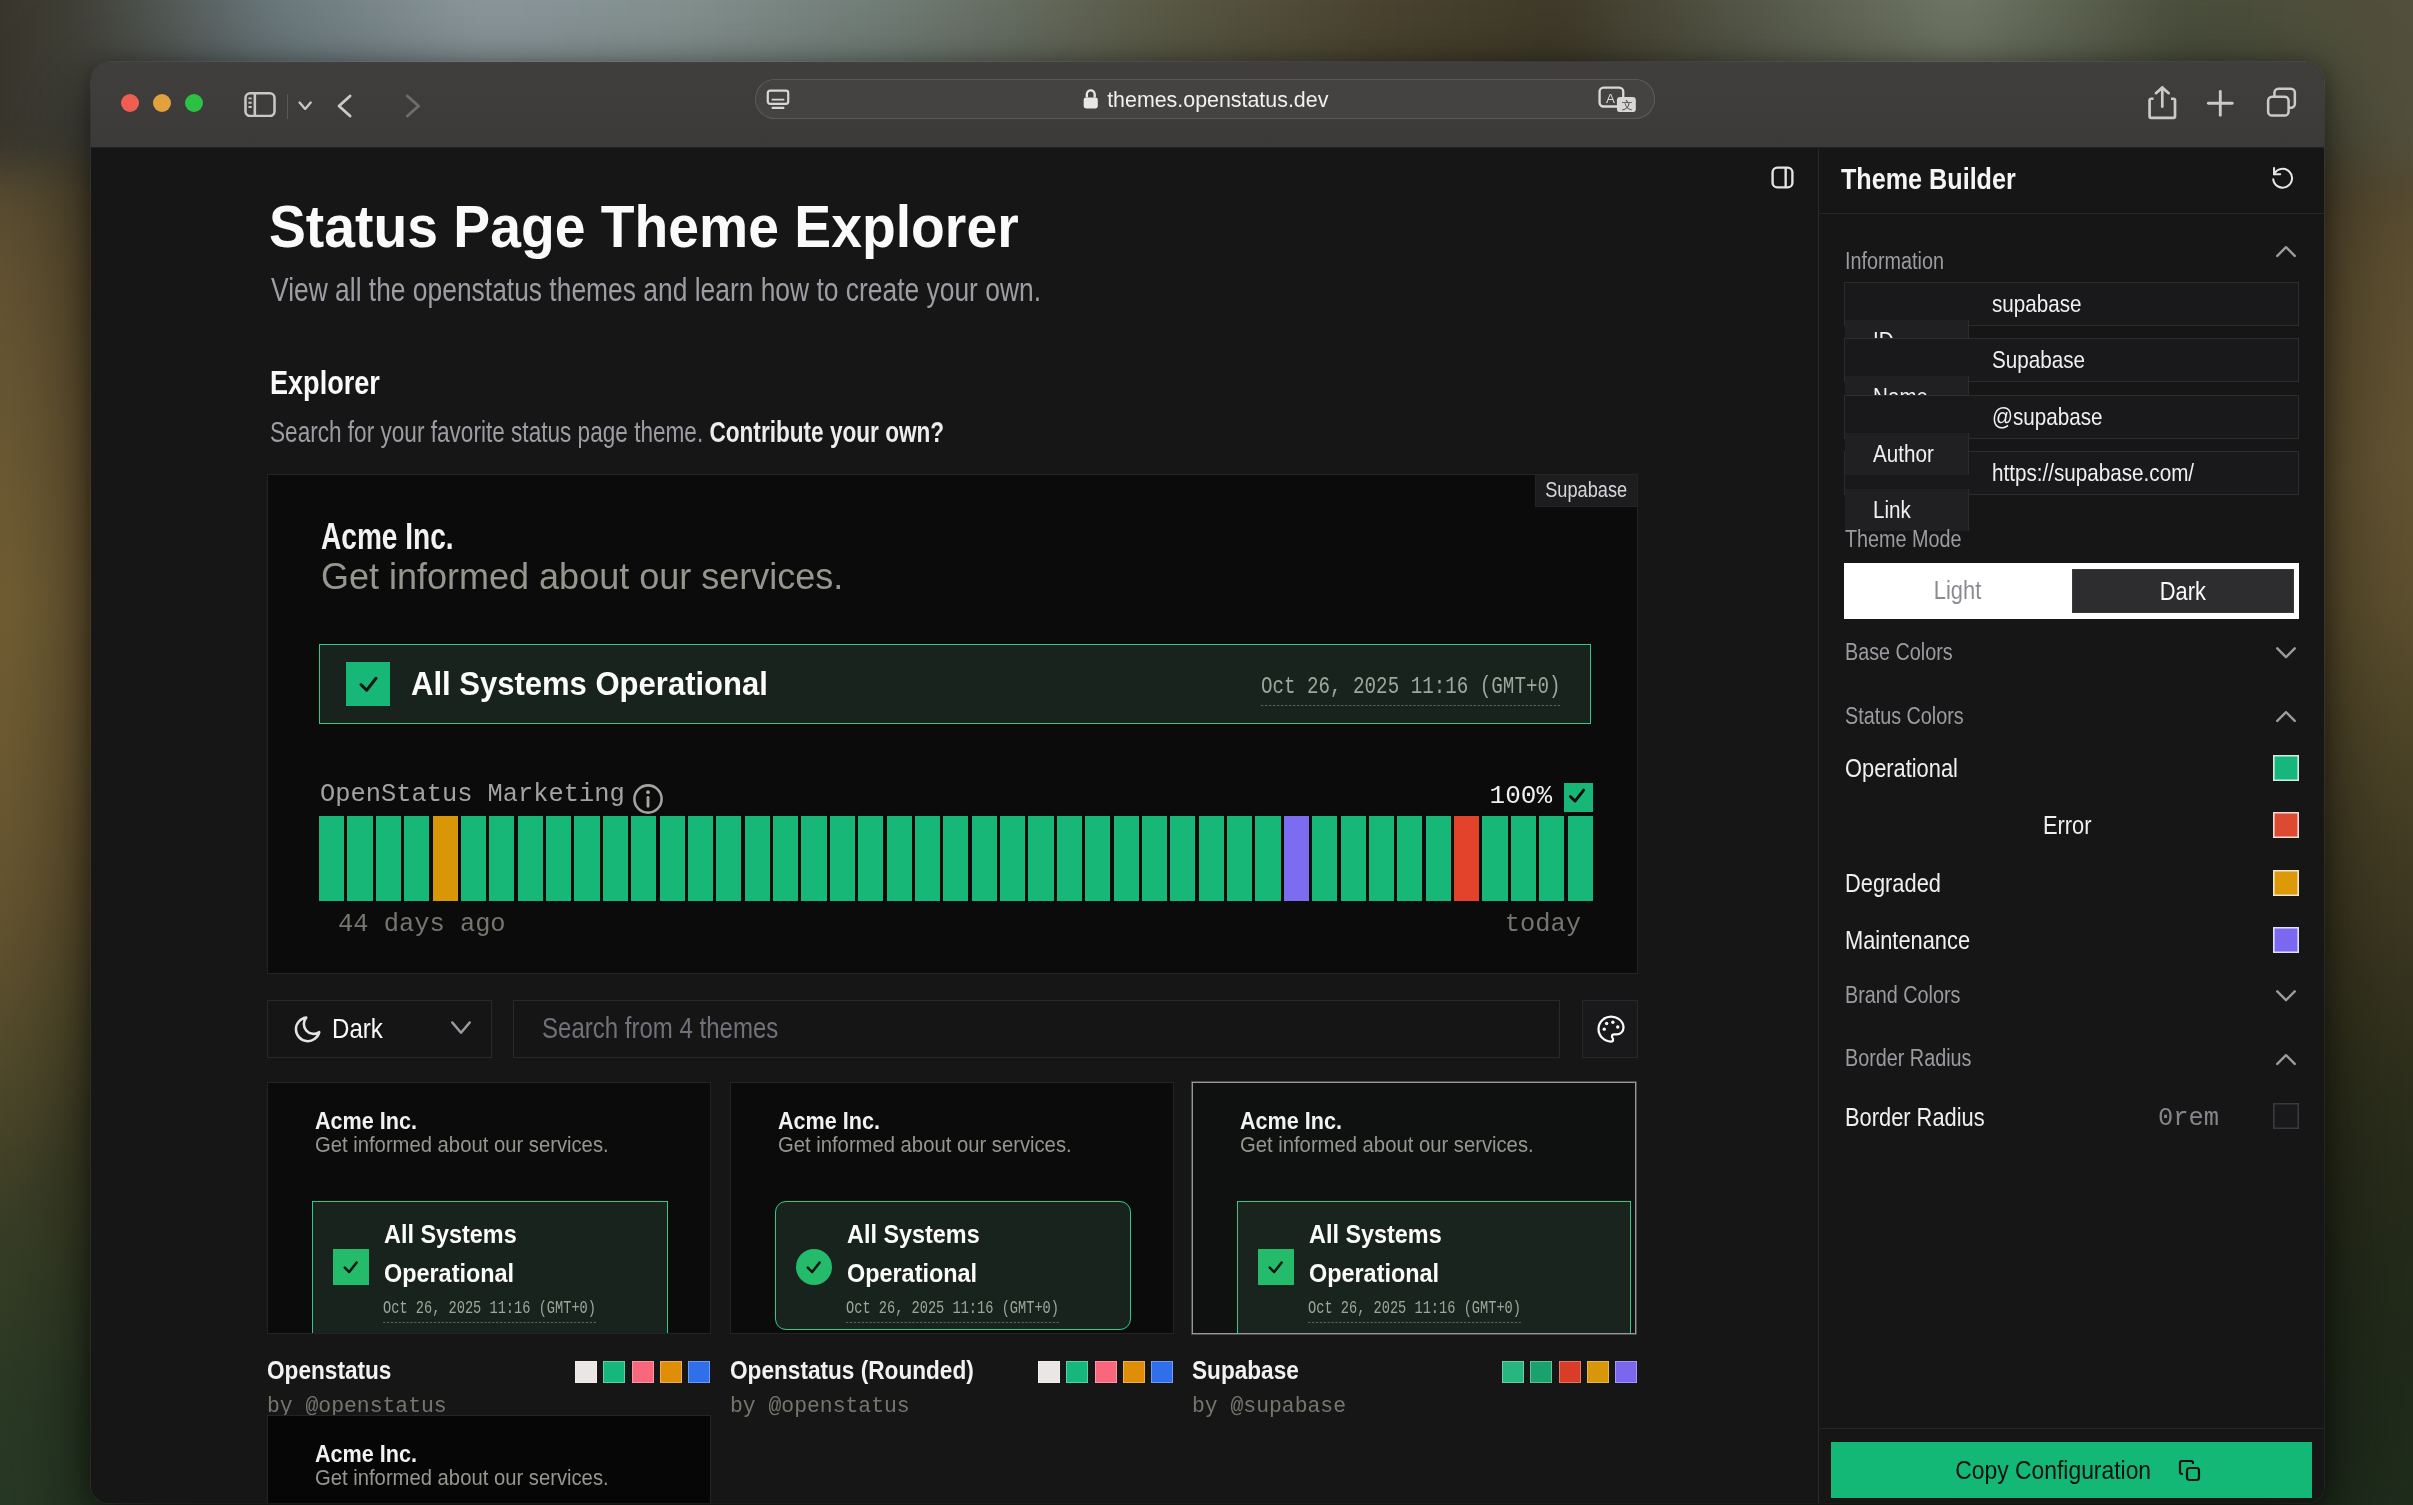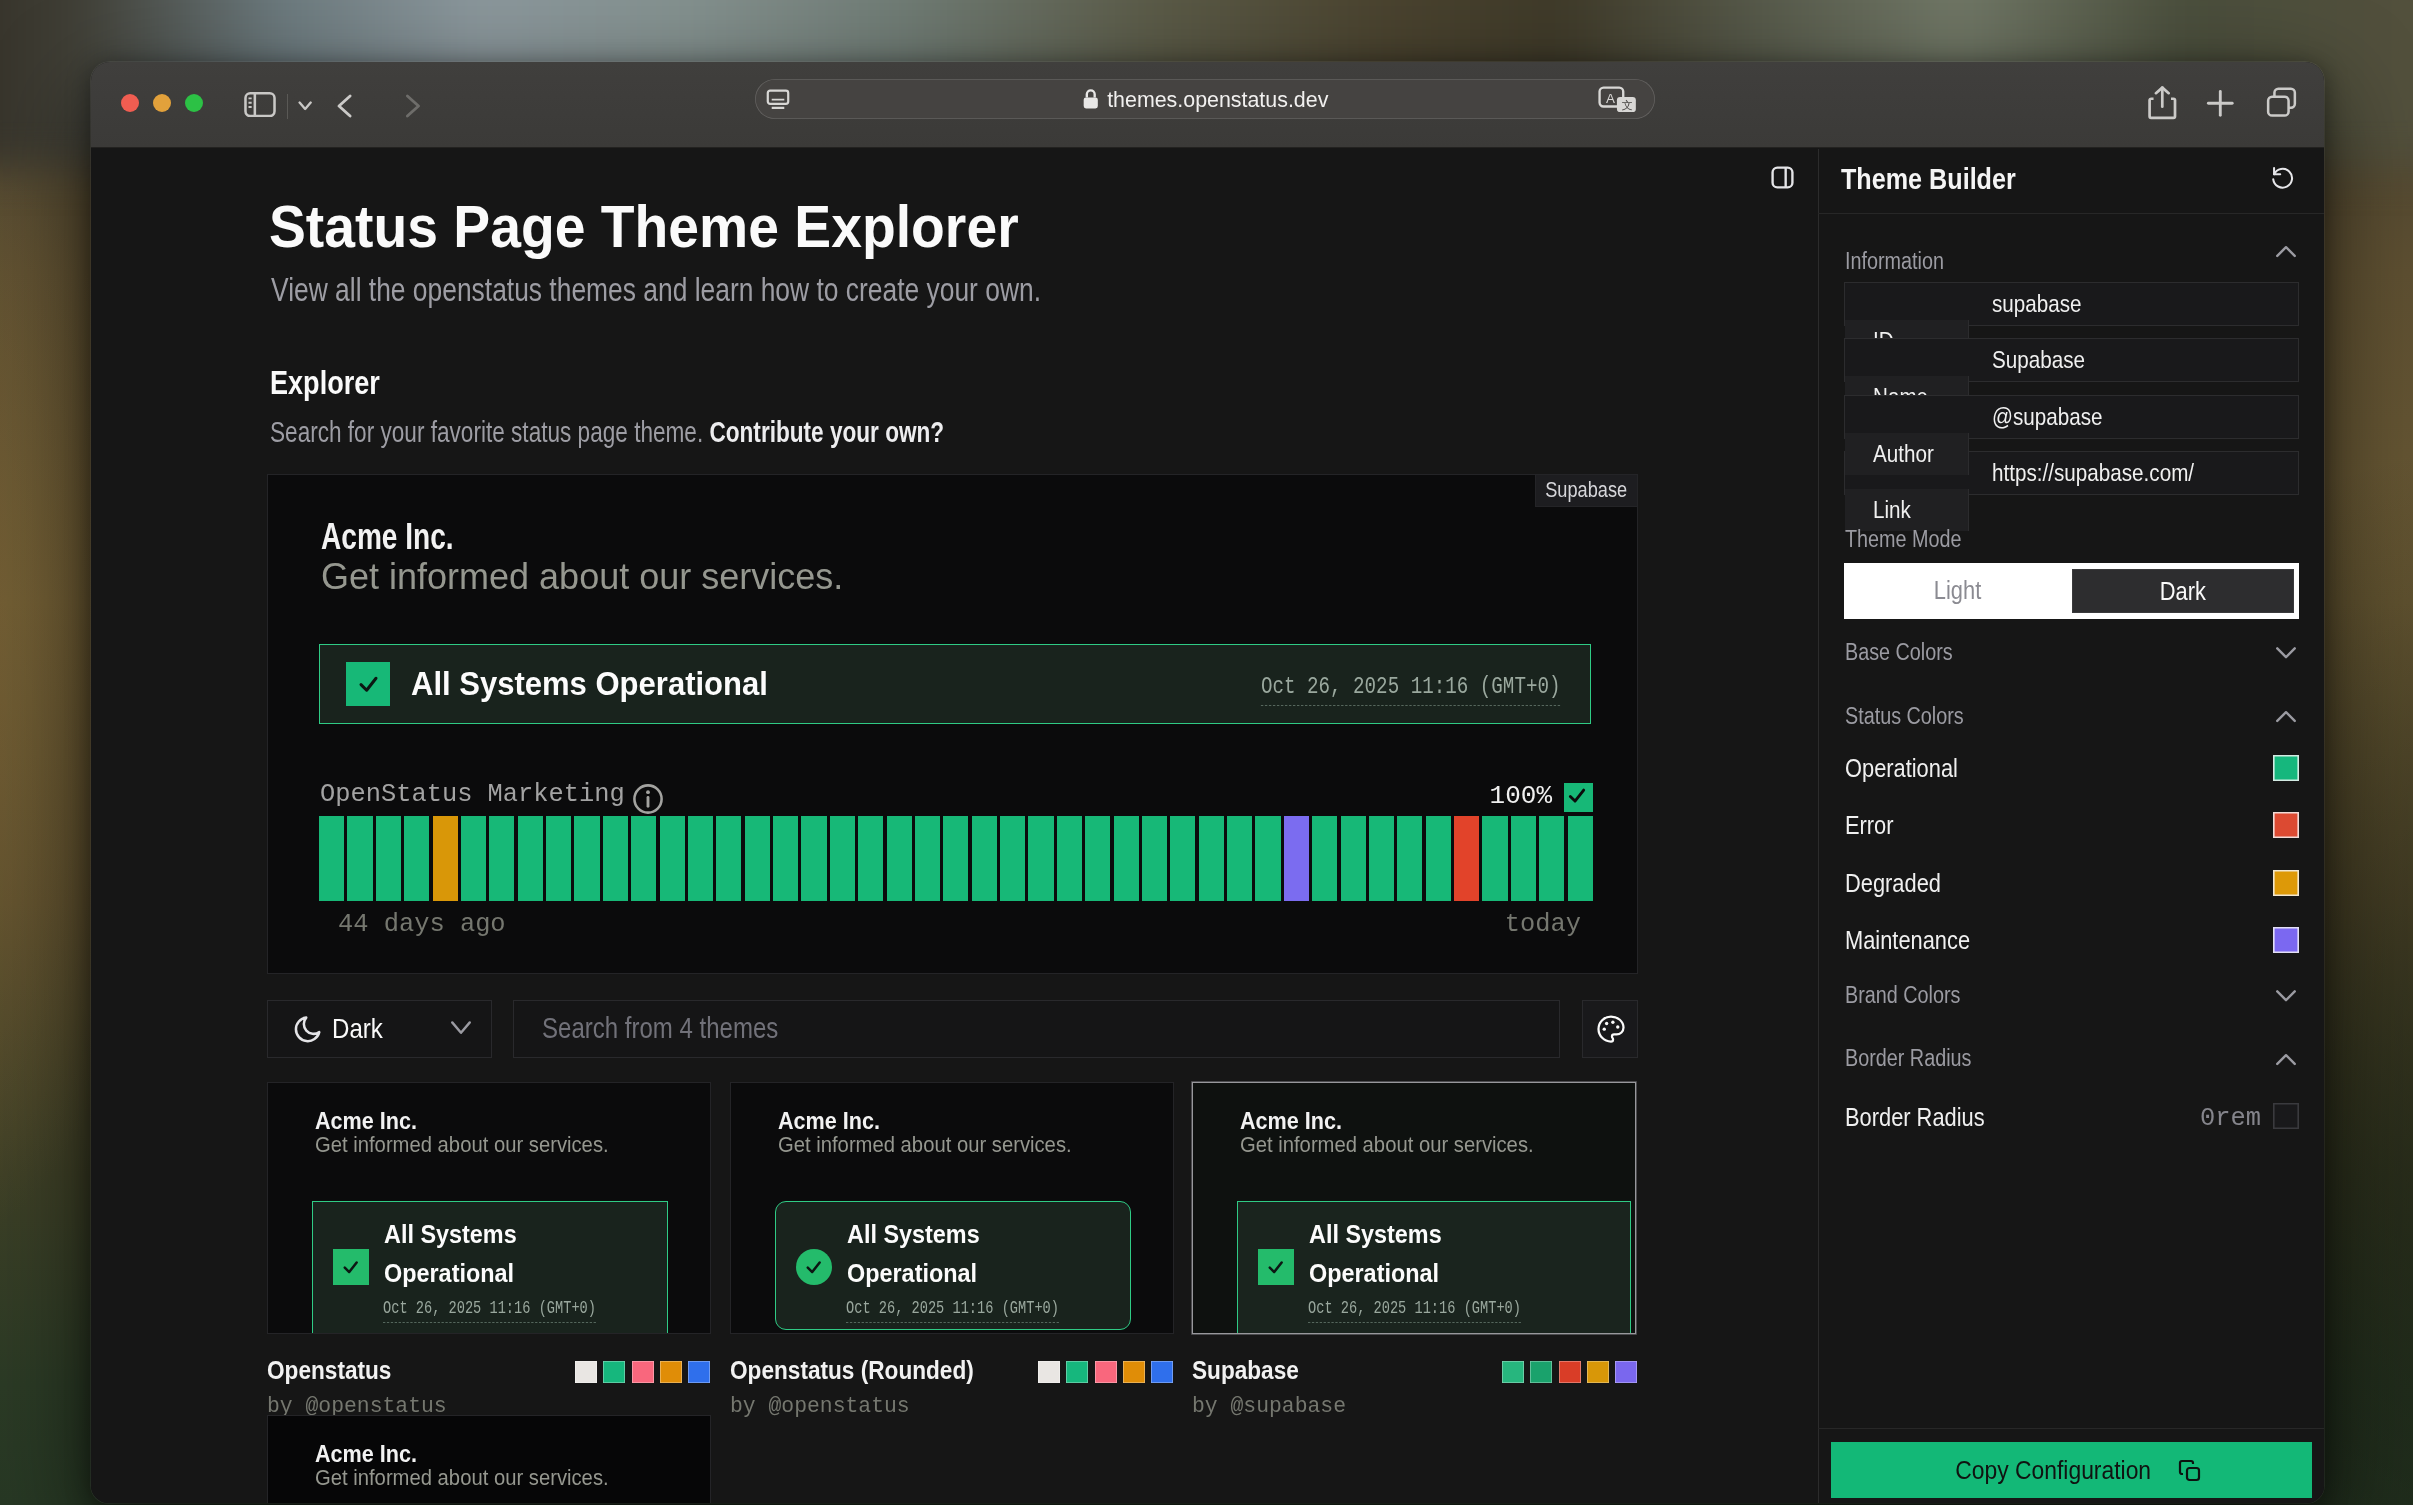--- a/index.html
+++ b/index.html
@@ -379,36 +379,36 @@
     <svg class="abs" style="left:2274px; top:646px;" width="24" height="14.3" viewBox="0 0 30 18">
         <polyline points="4,3 15,14 26,3" class="chev" stroke-linecap="round" stroke-linejoin="round"></polyline>
       </svg>
 
     <div class="sb-label" style="top:705px;">Status Colors</div>
     <svg class="abs" style="left:2274px; top:709px;" width="24" height="14.3" viewBox="0 0 30 18">
         <polyline points="4,15 15,4 26,15" class="chev" stroke-linecap="round" stroke-linejoin="round"></polyline>
       </svg>
 
     <div class="strow" style="top:755px;"><span class="sx">Operational</span><div class="swb" style="background:#16b77d;"></div></div>
-    <div class="strow" style="top:812px;"><span class="sx">Error</span><div class="swb" style="background:#dc4a32;"></div></div>
+    <div class="strow" style="top:812px;text-align:center;"><span class="sx">Error</span><div class="swb" style="background:#dc4a32;"></div></div>
     <div class="strow" style="top:870px;"><span class="sx">Degraded</span><div class="swb" style="background:#dd9908;"></div></div>
     <div class="strow" style="top:927px;"><span class="sx">Maintenance</span><div class="swb" style="background:#7b68f1;"></div></div>
 
     <div class="sb-label" style="top:984px;">Brand Colors</div>
     <svg class="abs" style="left:2274px; top:989px;" width="24" height="14.3" viewBox="0 0 30 18">
         <polyline points="4,3 15,14 26,3" class="chev" stroke-linecap="round" stroke-linejoin="round"></polyline>
       </svg>
 
     <div class="sb-label" style="top:1047px;">Border Radius</div>
     <svg class="abs" style="left:2274px; top:1052px;" width="24" height="14.3" viewBox="0 0 30 18">
         <polyline points="4,15 15,4 26,15" class="chev" stroke-linecap="round" stroke-linejoin="round"></polyline>
       </svg>
 
     <div class="strow" style="top:1104px;"><span class="sx">Border Radius</span></div>
-    <div class="abs" style="left:2158px; top:1104px; width:103px; text-align:right; font-family:'Liberation Mono', monospace; font-size:25.4px; color:#85858c;">0rem</div>
+    <div class="abs" style="left:2158px; top:1104px; width:103px; font-family:'Liberation Mono', monospace; font-size:25.4px; color:#85858c;">0rem</div>
     <div class="abs" style="left:2273px; top:1103px; width:26px; height:26px; background:#19191b; box-shadow: inset 0 0 0 1.6px #3a3a3e;"></div>
 
     <div class="sb-div" style="top:1428px;"></div>
     <div class="copybtn"><span>Copy Configuration&nbsp;&nbsp;</span><svg width="24" height="24" viewBox="0 0 24 24" style="vertical-align:-4px;">
           <rect x="9" y="9" width="12" height="12" rx="2.5" fill="none" stroke="#0c1210" stroke-width="2.2"></rect>
           <path d="M5 15 H4 a2 2 0 0 1-2-2 V4 a2 2 0 0 1 2-2 h9 a2 2 0 0 1 2 2 v1" fill="none" stroke="#0c1210" stroke-width="2.2"></path>
         </svg></div>
   </div>
   </div>
 

